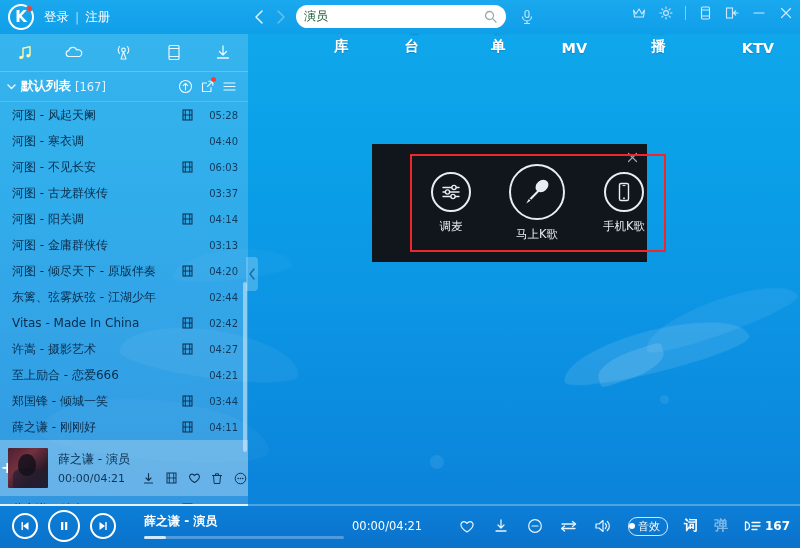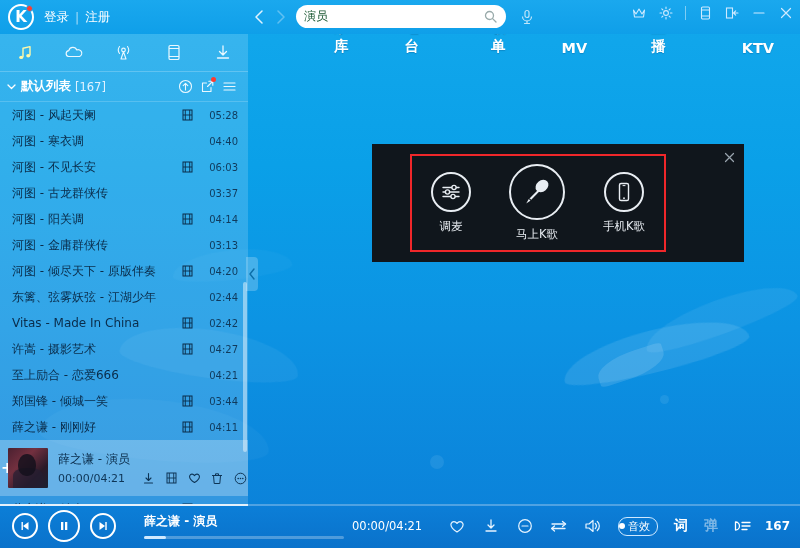--- a/index.html
+++ b/index.html
@@ -185,21 +185,21 @@
   .collapse-handle {
     position:absolute; left:246px; top:257px; width:12px; height:34px;
     background: rgba(255,255,255,0.22);
     border-radius: 0 4px 4px 0;
     display:flex; align-items:center; justify-content:center;
     color:#0c6ea8; font-size:11px; z-index: 21;
   }
 
   
   .ksong-dialog {
-    position:absolute; left:372px; top:144px; width:372px; height:118px;
+    position:absolute; left:372px; top:144px; width:275px; height:118px;
     background: #10161c;
     z-index: 40;
   }
   .ksong-inner {
     position:absolute; left:38px; top:10px; width:256px; height:98px;
     border: 2px solid #f0272a;
   }
   .ksong-row { display:flex; height:100%; align-items:center; justify-content:space-around; }
   .kitem { display:flex; flex-direction:column; align-items:center; gap:7px; cursor:pointer; }
   .kcircle {
@@ -246,21 +246,21 @@
   .pb-right { margin-left:auto; display:flex; align-items:center; gap:16px; margin-right:10px; color:#e7f4ff;}
   .pb-right .ic { width:18px;height:18px;display:flex;align-items:center;justify-content:center;}
   .eq-pill {
     display:flex;align-items:center;gap:3px;
     border:1px solid #cfe9ff; border-radius:9px;
     padding: 1px 7px 1px 0; color:#ffffff; font-size:11px;
   }
   .eq-pill .bullet{width:6px;height:6px;border-radius:50%;background:#ffffff;display:inline-block;}
   .pb-right .ci { font-size:14px; font-weight:bold; color:#ffffff; }
   .pb-right .ci.dim { color:#7fb8e6; }
-  .queue { display:flex; align-items:center; gap:14px; color:#ffffff; font-size:12px; font-weight:bold;}
+  .queue { display:flex; align-items:center; gap:4px; color:#ffffff; font-size:12px; font-weight:bold;}
 </style>
 </head>
 <body>
 
 <div id="app">
 
   <div class="bg-art">
     <div class="whale" style="left:560px;top:330px;width:190px;height:42px;transform:rotate(-14deg);"></div>
     <div class="whale" style="left:640px;top:300px;width:160px;height:34px;transform:rotate(-20deg);opacity:.7;"></div>
     <div class="fin" style="left:596px;top:352px;width:70px;height:26px;border-radius:60% 10% 60% 10%;transform:rotate(-18deg);"></div>

